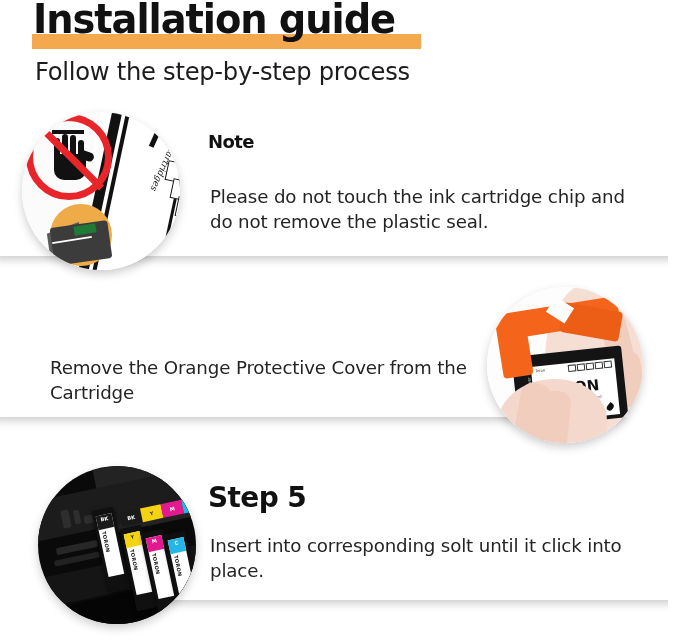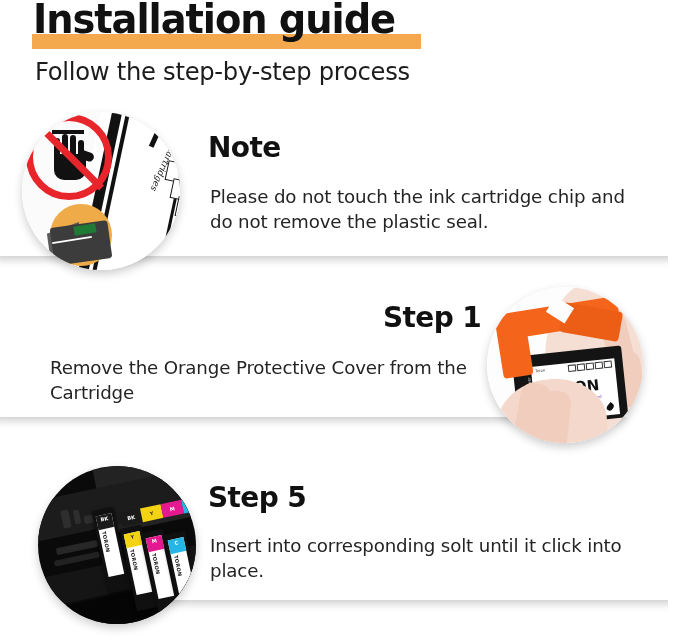--- a/index.html
+++ b/index.html
@@ -43,21 +43,21 @@
   .panel-s2{left:110px;top:519px;width:590px;height:81px;}
 
   
   .band-note{position:absolute;left:-10px;top:118px;width:700px;height:53px;background:#ffffff;}
   .band-s1{position:absolute;left:-12px;top:290px;width:640px;height:52px;background:#fff;
     box-shadow:0 1px 0 rgba(0,0,0,0.03);}
   .band-s2{position:absolute;left:110px;top:468px;width:590px;height:52px;background:#fff;}
 
   
   .h-note{
-    position:absolute;left:208px;top:131px;font-size:28px;font-weight:bold;
+    position:absolute;left:208px;top:131px;font-size:18px;font-weight:bold;
     color:#111;letter-spacing:-0.6px;font-family:"DejaVu Sans",sans-serif;
   }
   .h-s1{
     position:absolute;left:383px;top:301px;font-size:28px;font-weight:bold;
     color:#111;letter-spacing:-0.6px;font-family:"DejaVu Sans",sans-serif;
   }
   .h-s2{
     position:absolute;left:208px;top:481px;font-size:28px;font-weight:bold;
     color:#111;letter-spacing:-0.6px;font-family:"DejaVu Sans",sans-serif;
   }
@@ -278,21 +278,20 @@
       <div class="n-palm"></div>
       <div class="n-thumb"></div>
     </div>
     <div class="n-ban"></div>
     <div class="n-banbar"></div>
   </div>
 
   <div class="band-s1"></div>
   <div class="panel panel-s1"></div>
 
-  <div class="h-s1">Step 1</div>
   <div class="body-text t-s1">Remove the Orange Protective Cover from the Cartridge</div>
 
   <div class="circle c-s1">
     <div class="s1-bg"></div>
     <div class="s1-skinbg"></div>
     <div class="s1-finger s1-fc"></div>
     <div class="s1-finger s1-fd"></div>
 
     <div class="s1-cart">
       <div class="s1-side">

